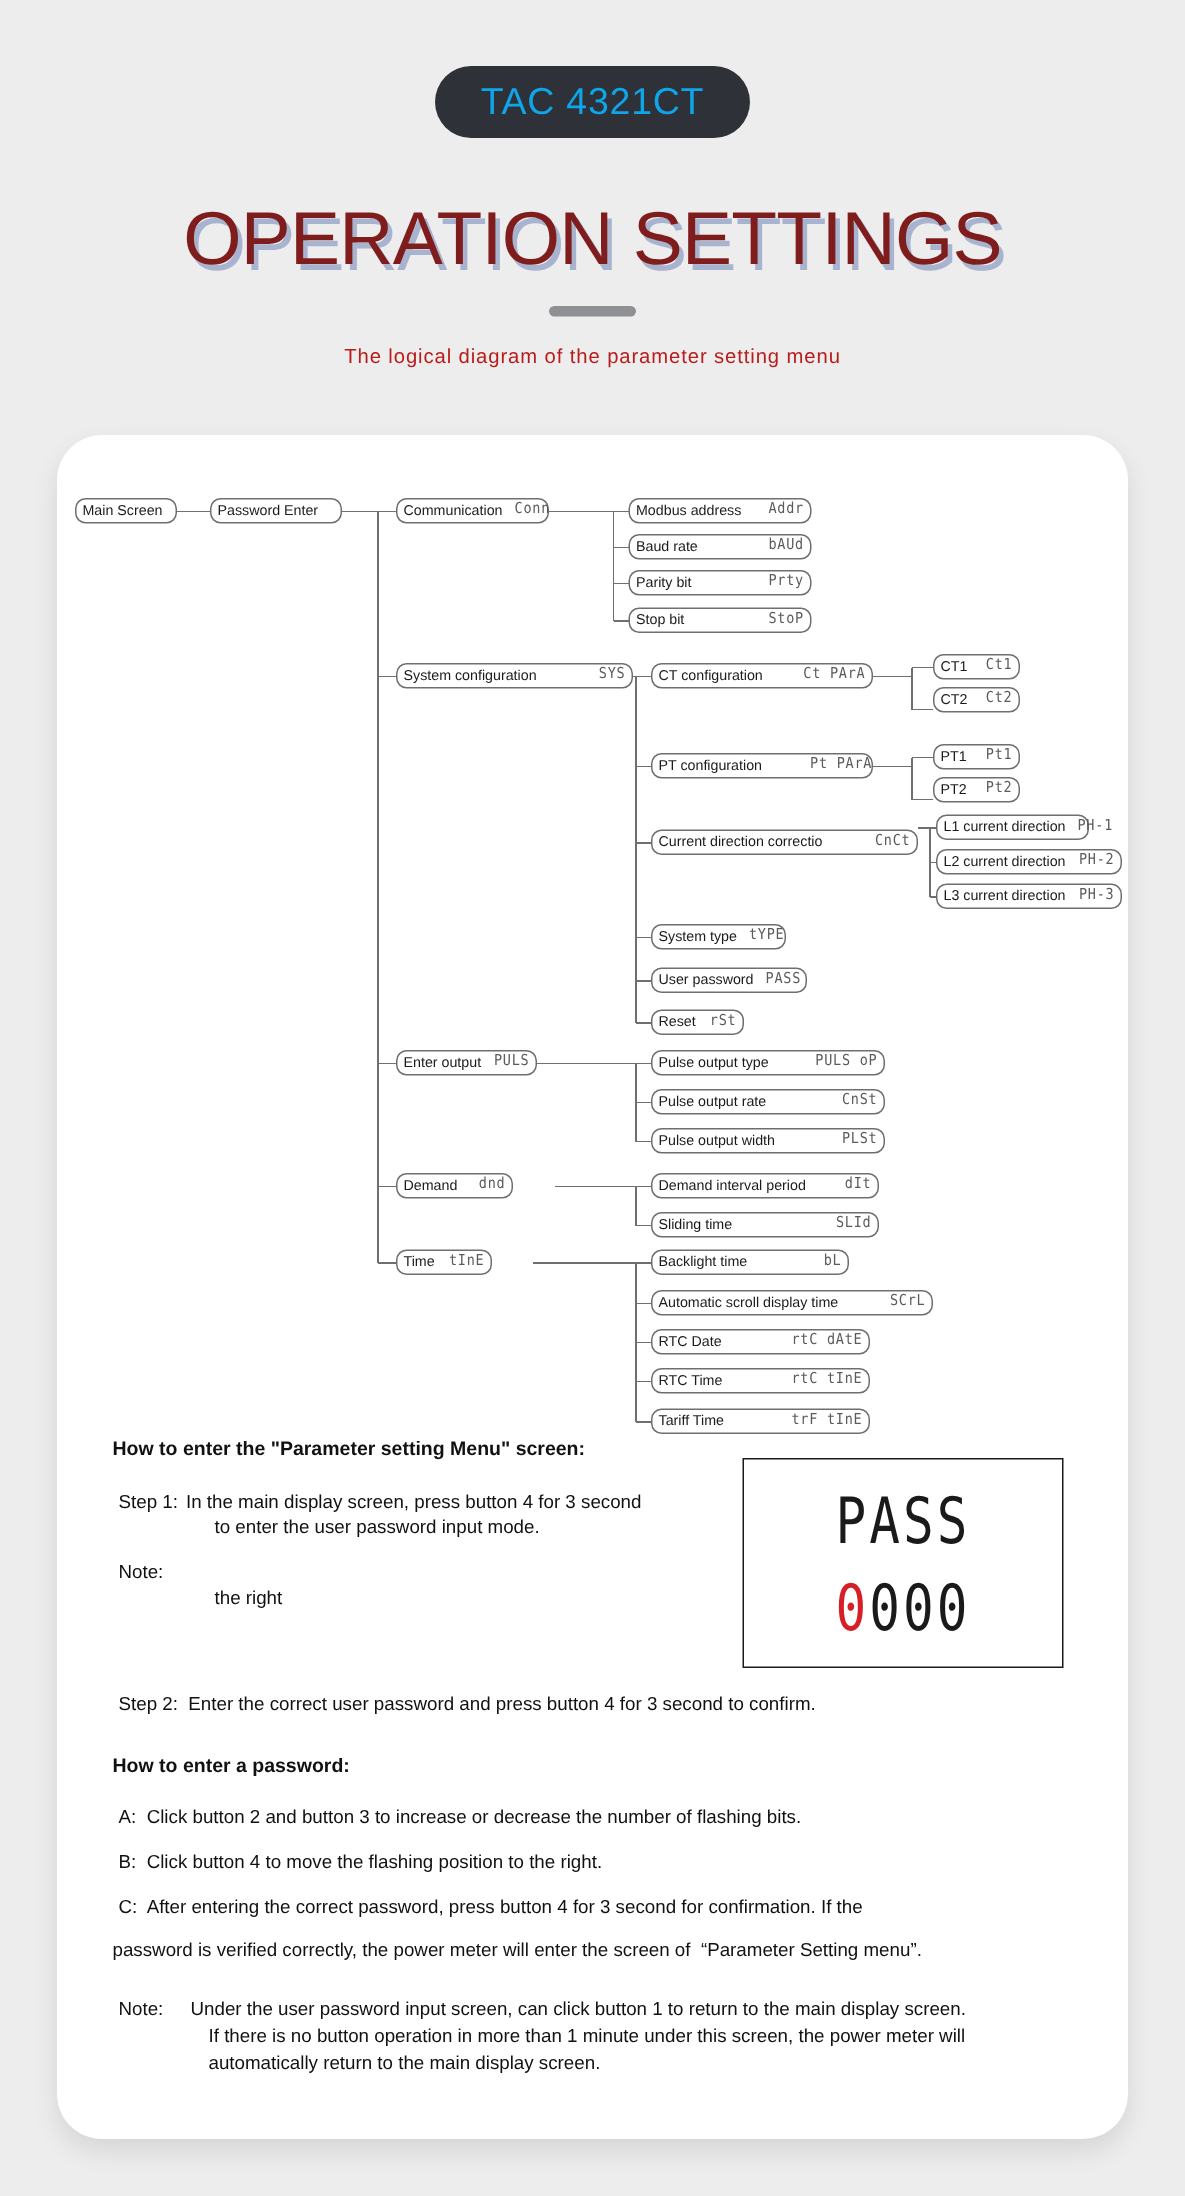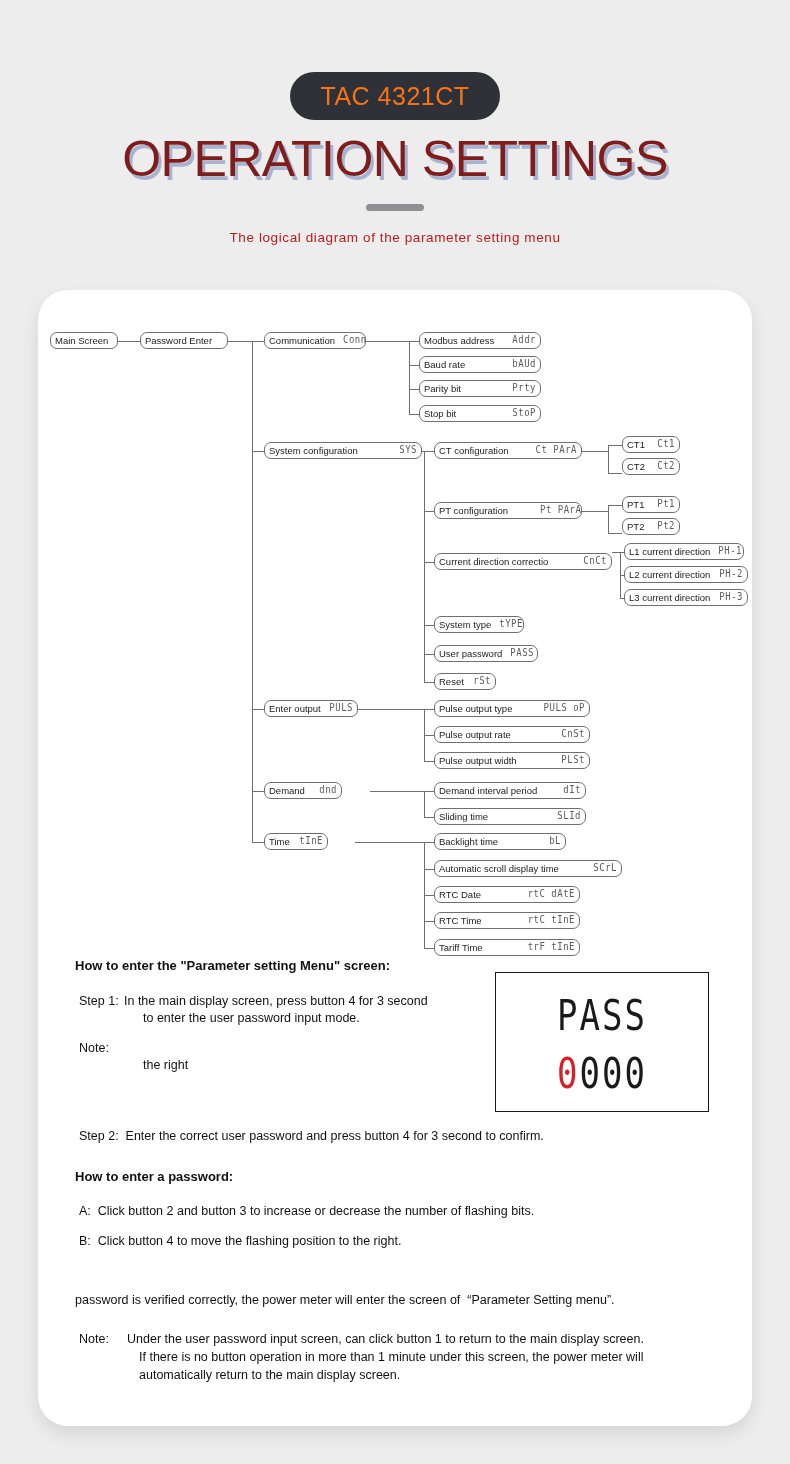--- a/index.html
+++ b/index.html
@@ -11,23 +11,22 @@
     overflow: hidden;
   }
   #page { position: relative; width: 790px; height: 1464px; background: #ededed; }
 
   
   .pill {
     position: absolute; left: 290px; top: 44px;
     width: 210px; height: 48px;
     background: #2e3138; border-radius: 24px;
     display: flex; align-items: center; justify-content: center;
-    color: #f97316; font-size: 25px; letter-spacing: 0.5px;
+    color: #0ea5e9; font-size: 25px; letter-spacing: 0.5px;
     font-family: "Liberation Sans", sans-serif;
-    margin-top: 28px;
   }
   .main-title {
     position: absolute; left: 0; top: 130px; width: 790px;
     text-align: center;
     font-size: 50px; font-weight: 400; letter-spacing: -0.5px;
     color: #7f1d1d;
     font-family: "Liberation Sans", sans-serif;
     text-shadow: 3px 4px 0 #a8b4cf;
   }
   .divider {
@@ -265,21 +264,21 @@
 
       <div class="node round" style="left:584px; top:206px; width:58px;">
         <span class="lbl">PT1</span>
         <span class="code">Pt1</span>
       </div>
       <div class="node round" style="left:584px; top:228px; width:58px;text-align:right;">
         <span class="lbl">PT2</span>
         <span class="code">Pt2</span>
       </div>
 
-      <div class="node round" style="left:586px; top:253px; width:120px;">
+      <div class="node round" style="left:586px; top:253px; width:102px;">
         <span class="lbl">L1 current direction</span>
         <span class="code">PH-1</span>
       </div>
       <div class="node round" style="left:586px; top:276px; width:124px;">
         <span class="lbl">L2 current direction</span>
         <span class="code">PH-2</span>
       </div>
       <div class="node round" style="left:586px; top:299px; width:124px;">
         <span class="lbl">L3 current direction</span>
         <span class="code">PH-3</span>
@@ -337,20 +336,21 @@
 
     <div class="txt" style="left:41px; top:750px;">Note:</div>
     <div class="txt" style="left:105px; top:767px;">the right</div>
 
     <div class="txt" style="left:41px; top:838px;">Step 2:  Enter the correct user password and press button 4 for 3 second to confirm.</div>
 
     <div class="txt bold" style="left:37px; top:878px;">How to enter a password:</div>
 
     <div class="txt" style="left:41px; top:913px;">A:  Click button 2 and button 3 to increase or decrease the number of flashing bits.</div>
     <div class="txt" style="left:41px; top:943px;">B:  Click button 4 to move the flashing position to the right.</div>
+    <div class="txt" style="left:41px; top:973px;">C:  After entering the correct password, press button 4 for 3 second for confirmation. If the</div>
     <div class="txt" style="left:37px; top:1002px;">password is verified correctly, the power meter will enter the screen of  “Parameter Setting menu”.</div>
 
     <div class="txt" style="left:41px; top:1041px;">Note:</div>
     <div class="txt" style="left:89px; top:1041px;">Under the user password input screen, can click button 1 to return to the main display screen.</div>
     <div class="txt" style="left:101px; top:1059px;">If there is no button operation in more than 1 minute under this screen, the power meter will</div>
     <div class="txt" style="left:101px; top:1077px;">automatically return to the main display screen.</div>
 
     <div class="lcd">
       <div class="seg top">PASS</div>
       <div class="seg bot"><span class="hot">0</span><span>000</span></div>

